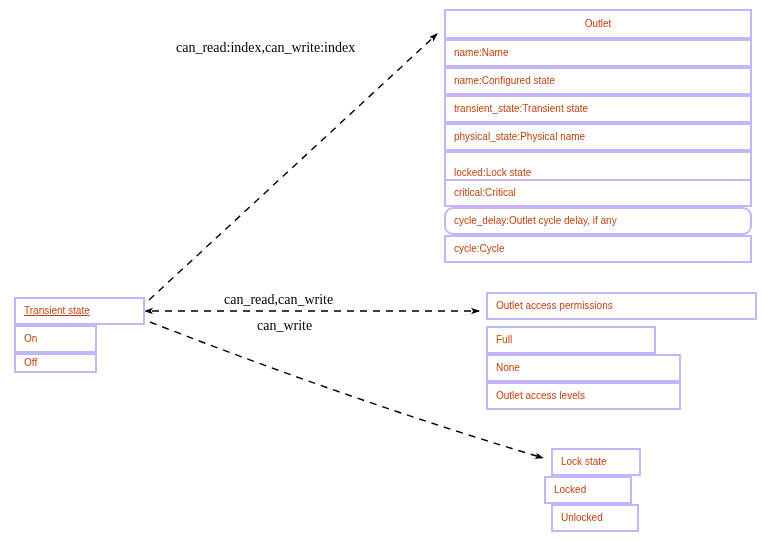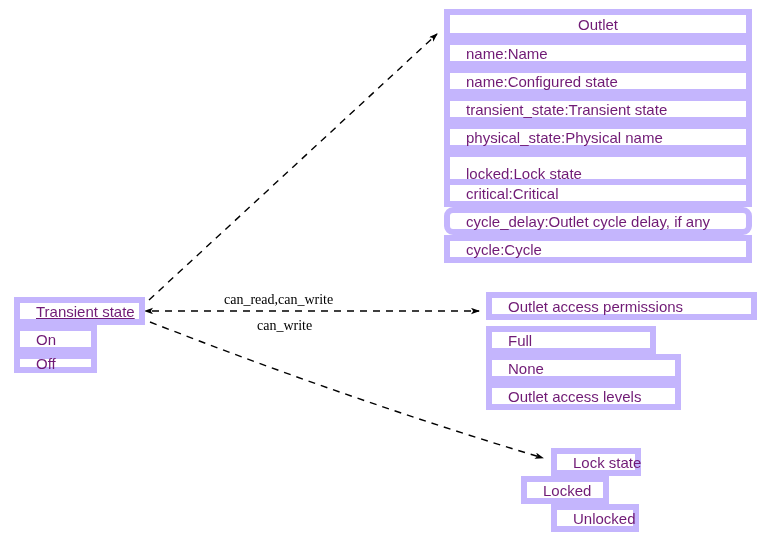--- a/index.html
+++ b/index.html
@@ -15,37 +15,37 @@
     overflow: hidden;
     font-family: "Liberation Sans", sans-serif;
   }
   .uml-box {
     position: absolute;
     box-sizing: border-box;
   }
   .uml-row {
     position: absolute;
     box-sizing: border-box;
-    border: 6px solid #c4b5fd;
+    border: 2px solid #c4b5fd;
     background: #ffffff;
-    color: #701a75;
+    color: #c2410c;
     font-family: "Liberation Sans", sans-serif;
-    font-size: 15px;
+    font-size: 10px;
     line-height: 1;
     display: flex;
     align-items: center;
     white-space: nowrap;
   }
   .uml-row.header {
     justify-content: center;
     padding: 0;
   }
   .uml-row.attr {
     justify-content: flex-start;
-    padding-left: 16px;
+    padding-left: 8px;
   }
   .edge-label {
     position: absolute;
     font-family: "Liberation Serif", serif;
     font-size: 14px;
     color: #000000;
     white-space: nowrap;
     line-height: 1;
   }
   svg.edges {
@@ -99,22 +99,23 @@
 
   <div class="uml-box">
     <div class="uml-row attr" style="left:486px; top:292px; width:271px; height:28px;">Outlet access permissions</div>
     <div class="uml-row attr" style="left:486px; top:326px; width:170px; height:28px;">Full</div>
     <div class="uml-row attr" style="left:486px; top:354px; width:195px; height:28px;">None</div>
     <div class="uml-row attr" style="left:486px; top:382px; width:195px; height:28px;">Outlet access levels</div>
   </div>
 
   <div class="uml-box">
     <div class="uml-row attr" style="left:551px; top:448px; width:90px; height:28px;">Lock state</div>
-    <div class="uml-row attr" style="left:521px; top:476px; width:88px; height:28px;">Locked</div>
+    <div class="uml-row attr" style="left:544px; top:476px; width:88px; height:28px;">Locked</div>
     <div class="uml-row attr" style="left:551px; top:504px; width:88px; height:28px;">Unlocked</div>
   </div>
 
+  <div class="edge-label" style="left:176px; top:41px;">can_read:index,can_write:index</div>
 
   <div class="edge-label" style="left:224px; top:293px;">can_read,can_write</div>
 
   <div class="edge-label" style="left:257px; top:319px;">can_write</div>
 
 </div>
 
 </body></html>

